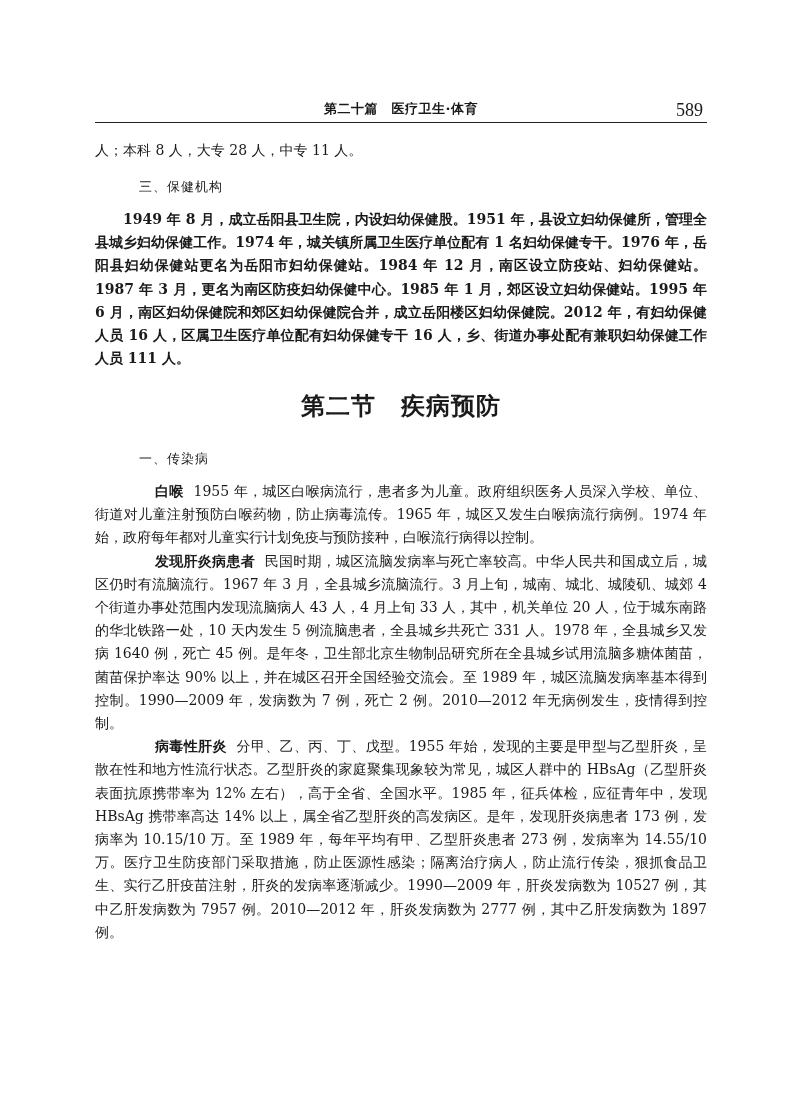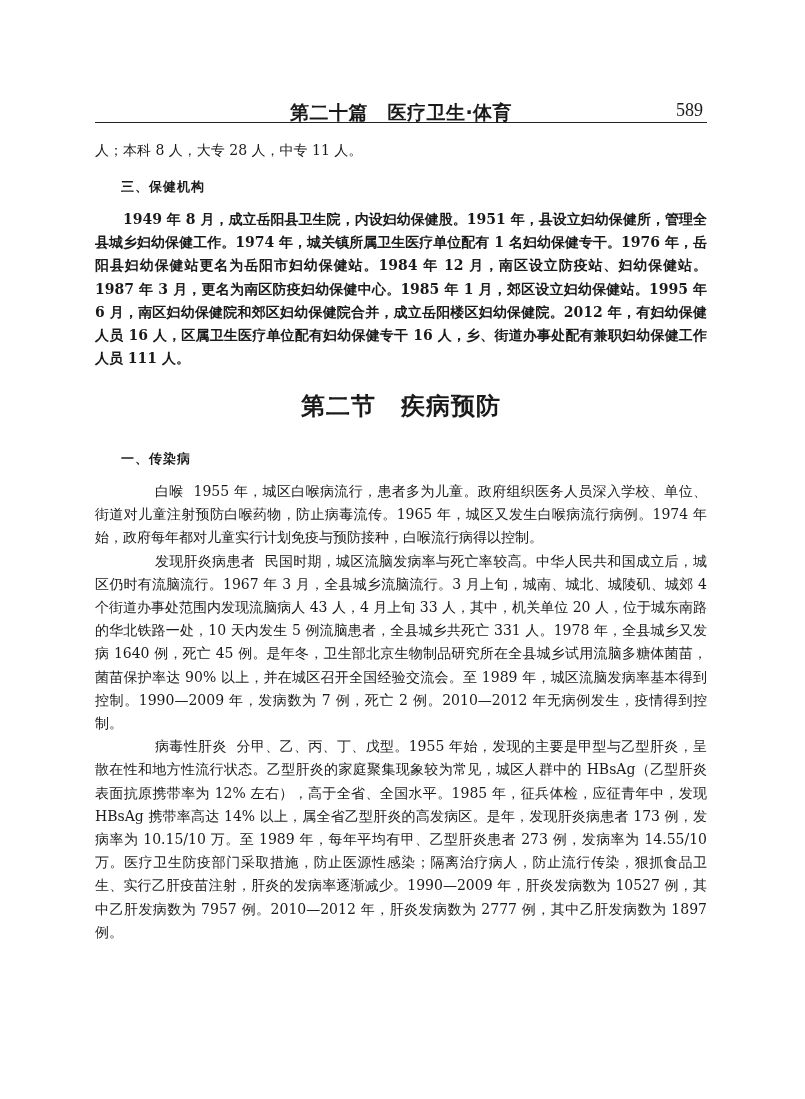--- a/index.html
+++ b/index.html
@@ -30,21 +30,21 @@
       border-bottom: 1.5px solid #222;
     }
     .running-header .chapter {
       position: absolute;
       left: 0;
       right: 0;
       text-align: center;
       top: 2px;
       font-family: "DejaVu Sans", "Liberation Sans", sans-serif;
       font-weight: bold;
-      font-size: 19px;
+      font-size: 13px;
       letter-spacing: 0.5px;
     }
     .running-header .pagenum {
       position: absolute;
       right: 4px;
       top: 2px;
       font-family: "Liberation Serif", "DejaVu Serif", serif;
       font-size: 18px;
     }
     .body-text {
@@ -58,41 +58,40 @@
     }
     .body-text p {
       margin: 0;
       text-indent: 2em;
     }
     .body-text p.noindent {
       text-indent: 0;
     }
     .sub-heading {
       position: absolute;
-      left: 26px;
+      left: 44px;
       font-family: "DejaVu Serif", "Liberation Serif", serif;
       font-size: 13px;
       letter-spacing: 1px;
-      font-weight: bold;
     }
     .section-title {
       position: absolute;
       top: 390px;
       left: 0;
       width: 612px;
       text-align: center;
       font-family: "DejaVu Sans", "Liberation Sans", sans-serif;
       font-weight: bold;
       font-size: 24px;
       letter-spacing: 1px;
       word-spacing: 14px;
     }
     .term {
       font-family: "DejaVu Sans", "Liberation Sans", sans-serif;
-      font-weight: normal;
+      font-weight: bold;
       margin-right: 0.7em;
       padding-left: 32px;
     }
   </style>
 </head>
 <body>
 
 <div class="page">
 
   <div class="running-header">

